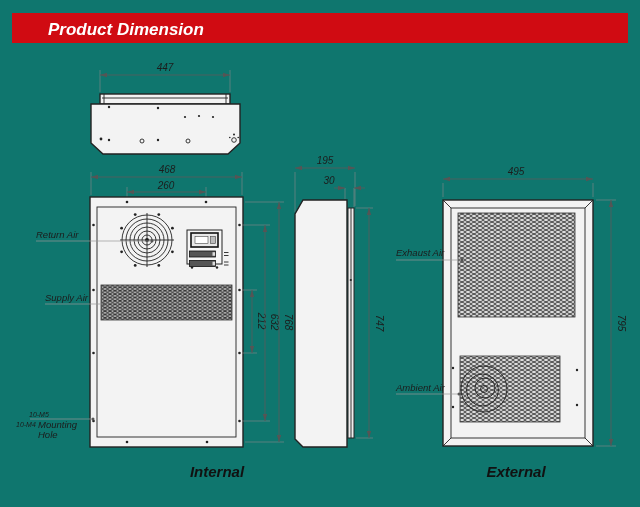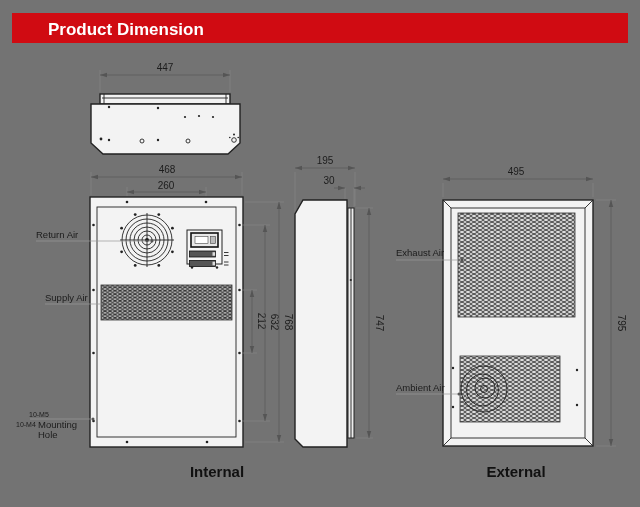--- a/index.html
+++ b/index.html
@@ -1,21 +1,22 @@
 <!DOCTYPE html>
 <html><head>
 <meta charset="utf-8">
 <style>
   html,body{margin:0;padding:0;}
   .page{
     position:relative;
     width:640px;height:507px;
-    background:#737373;
+    background:#0f766e;
     font-family:"Liberation Sans",sans-serif;
     overflow:hidden;
+    font-style:italic;
   }
   svg{position:absolute;left:0;top:0;}
   text{fill:#1c1c1c;}
   .title{font-size:17px;font-weight:bold;fill:#ffffff;}
   .dim{font-size:10px;}
   .lbl{font-size:9.5px;}
   .tiny{font-size:7px;}
   .viewlbl{font-size:15px;font-weight:bold;fill:#111;}
   .obj{stroke:#222;stroke-width:1.4;fill:#f3f3f3;}
   .objthin{stroke:#222;stroke-width:0.9;fill:none;}

